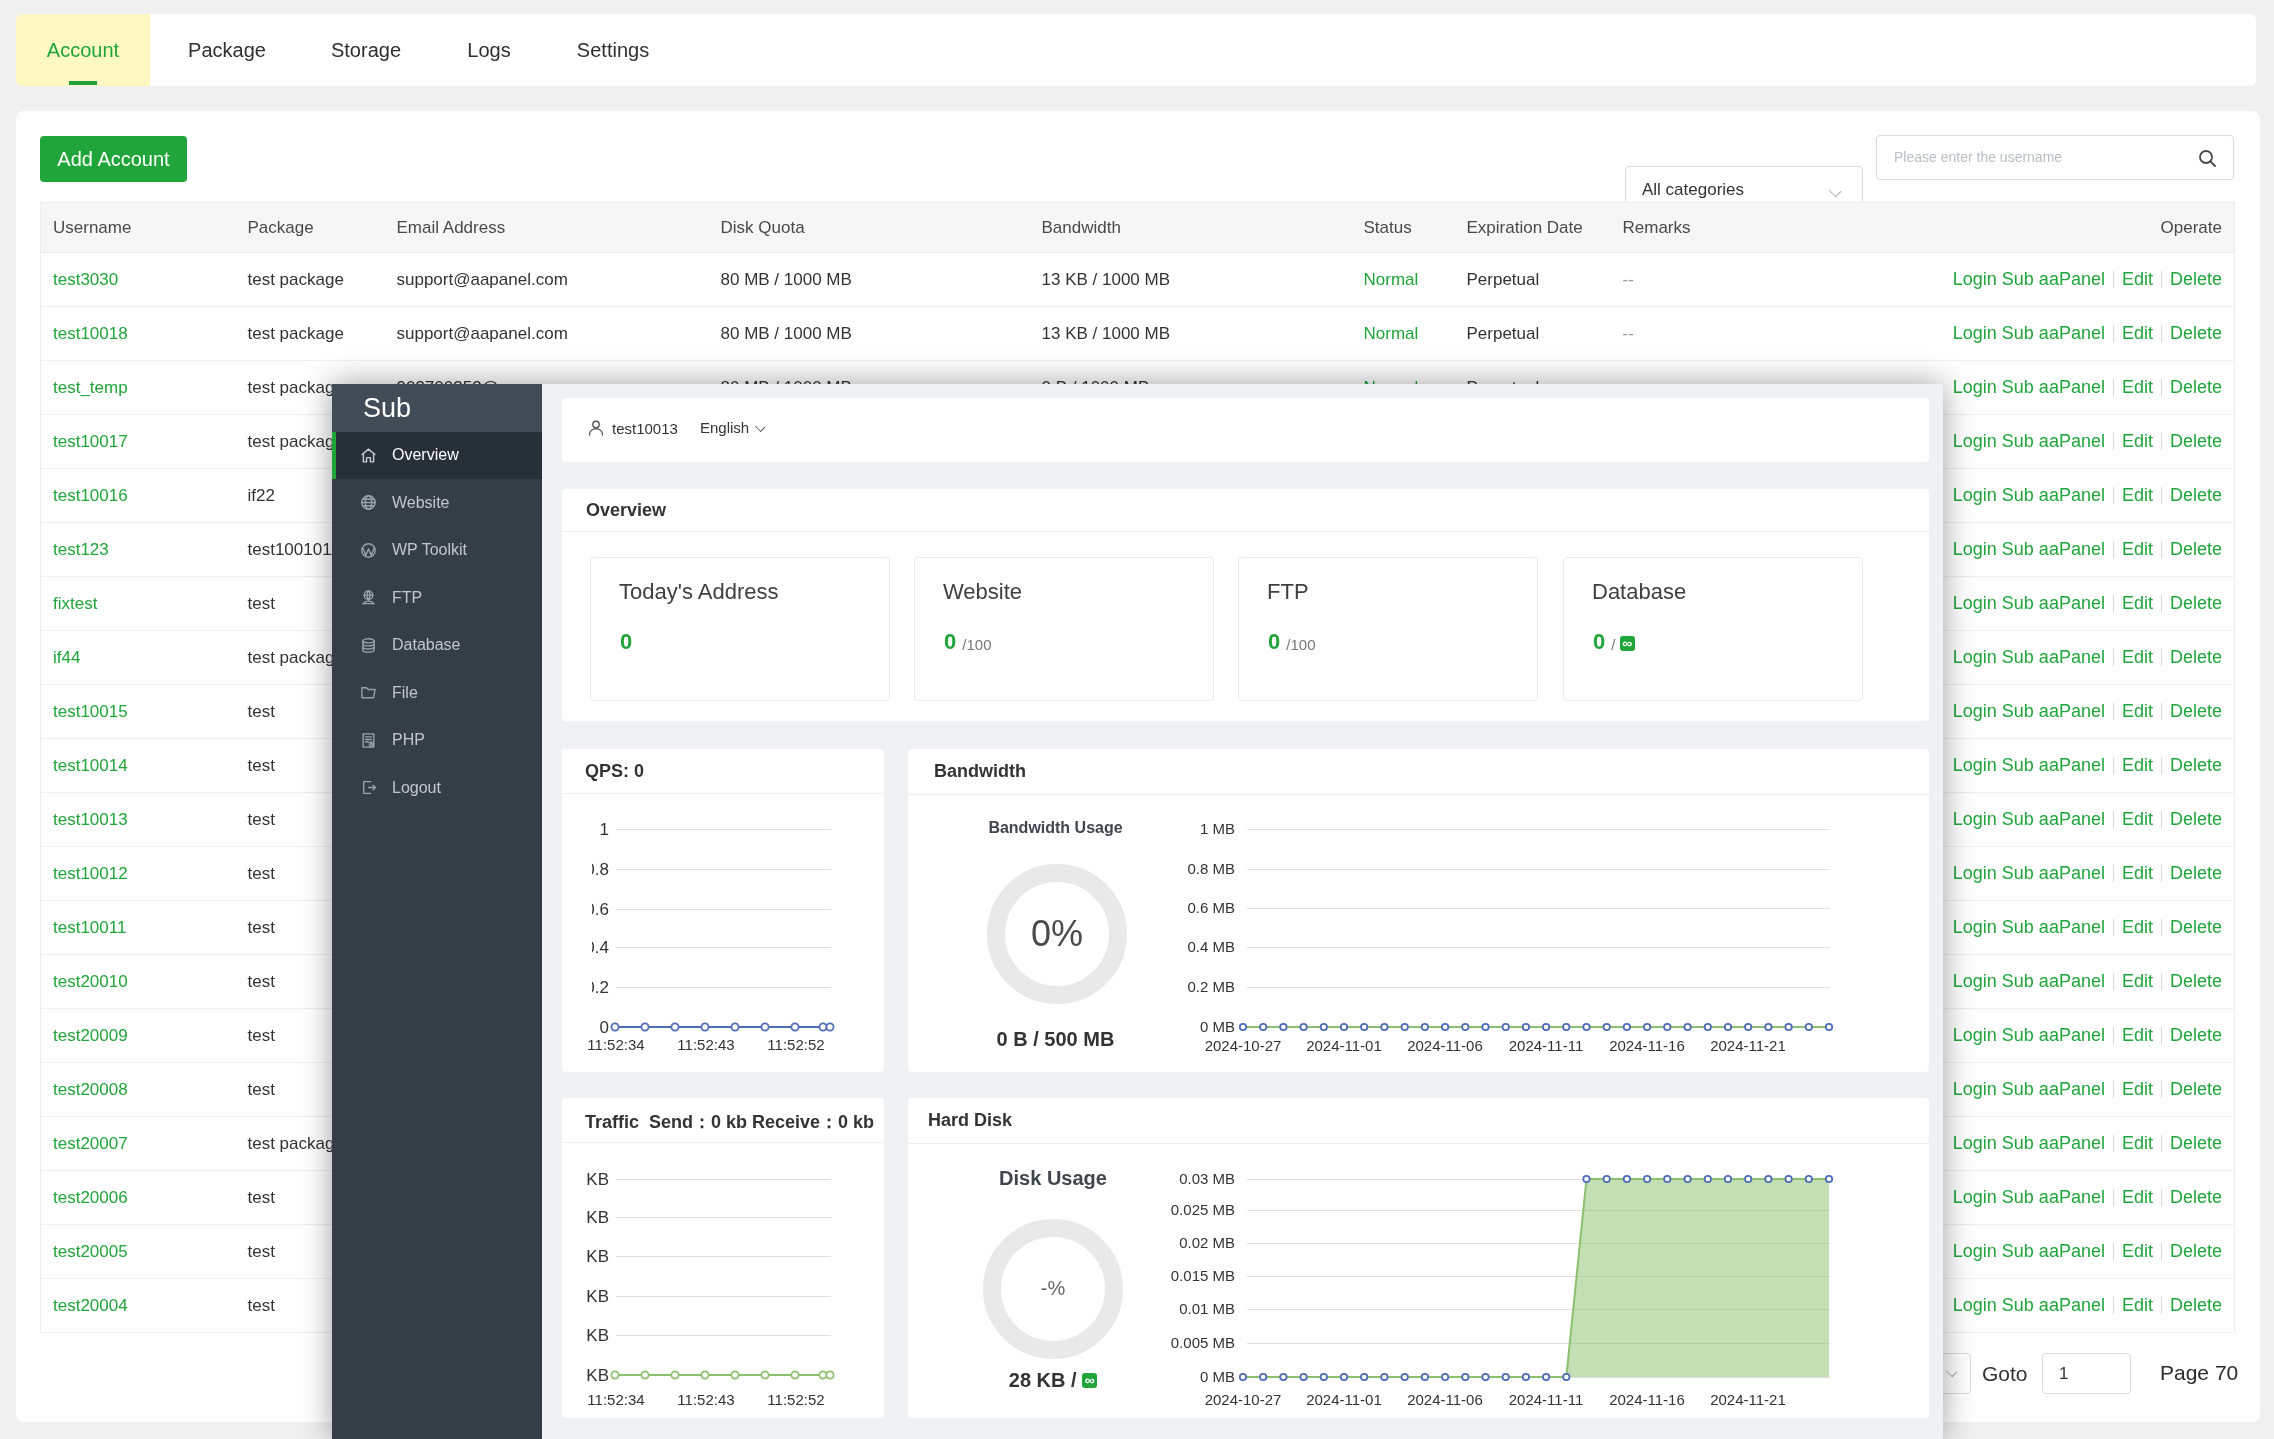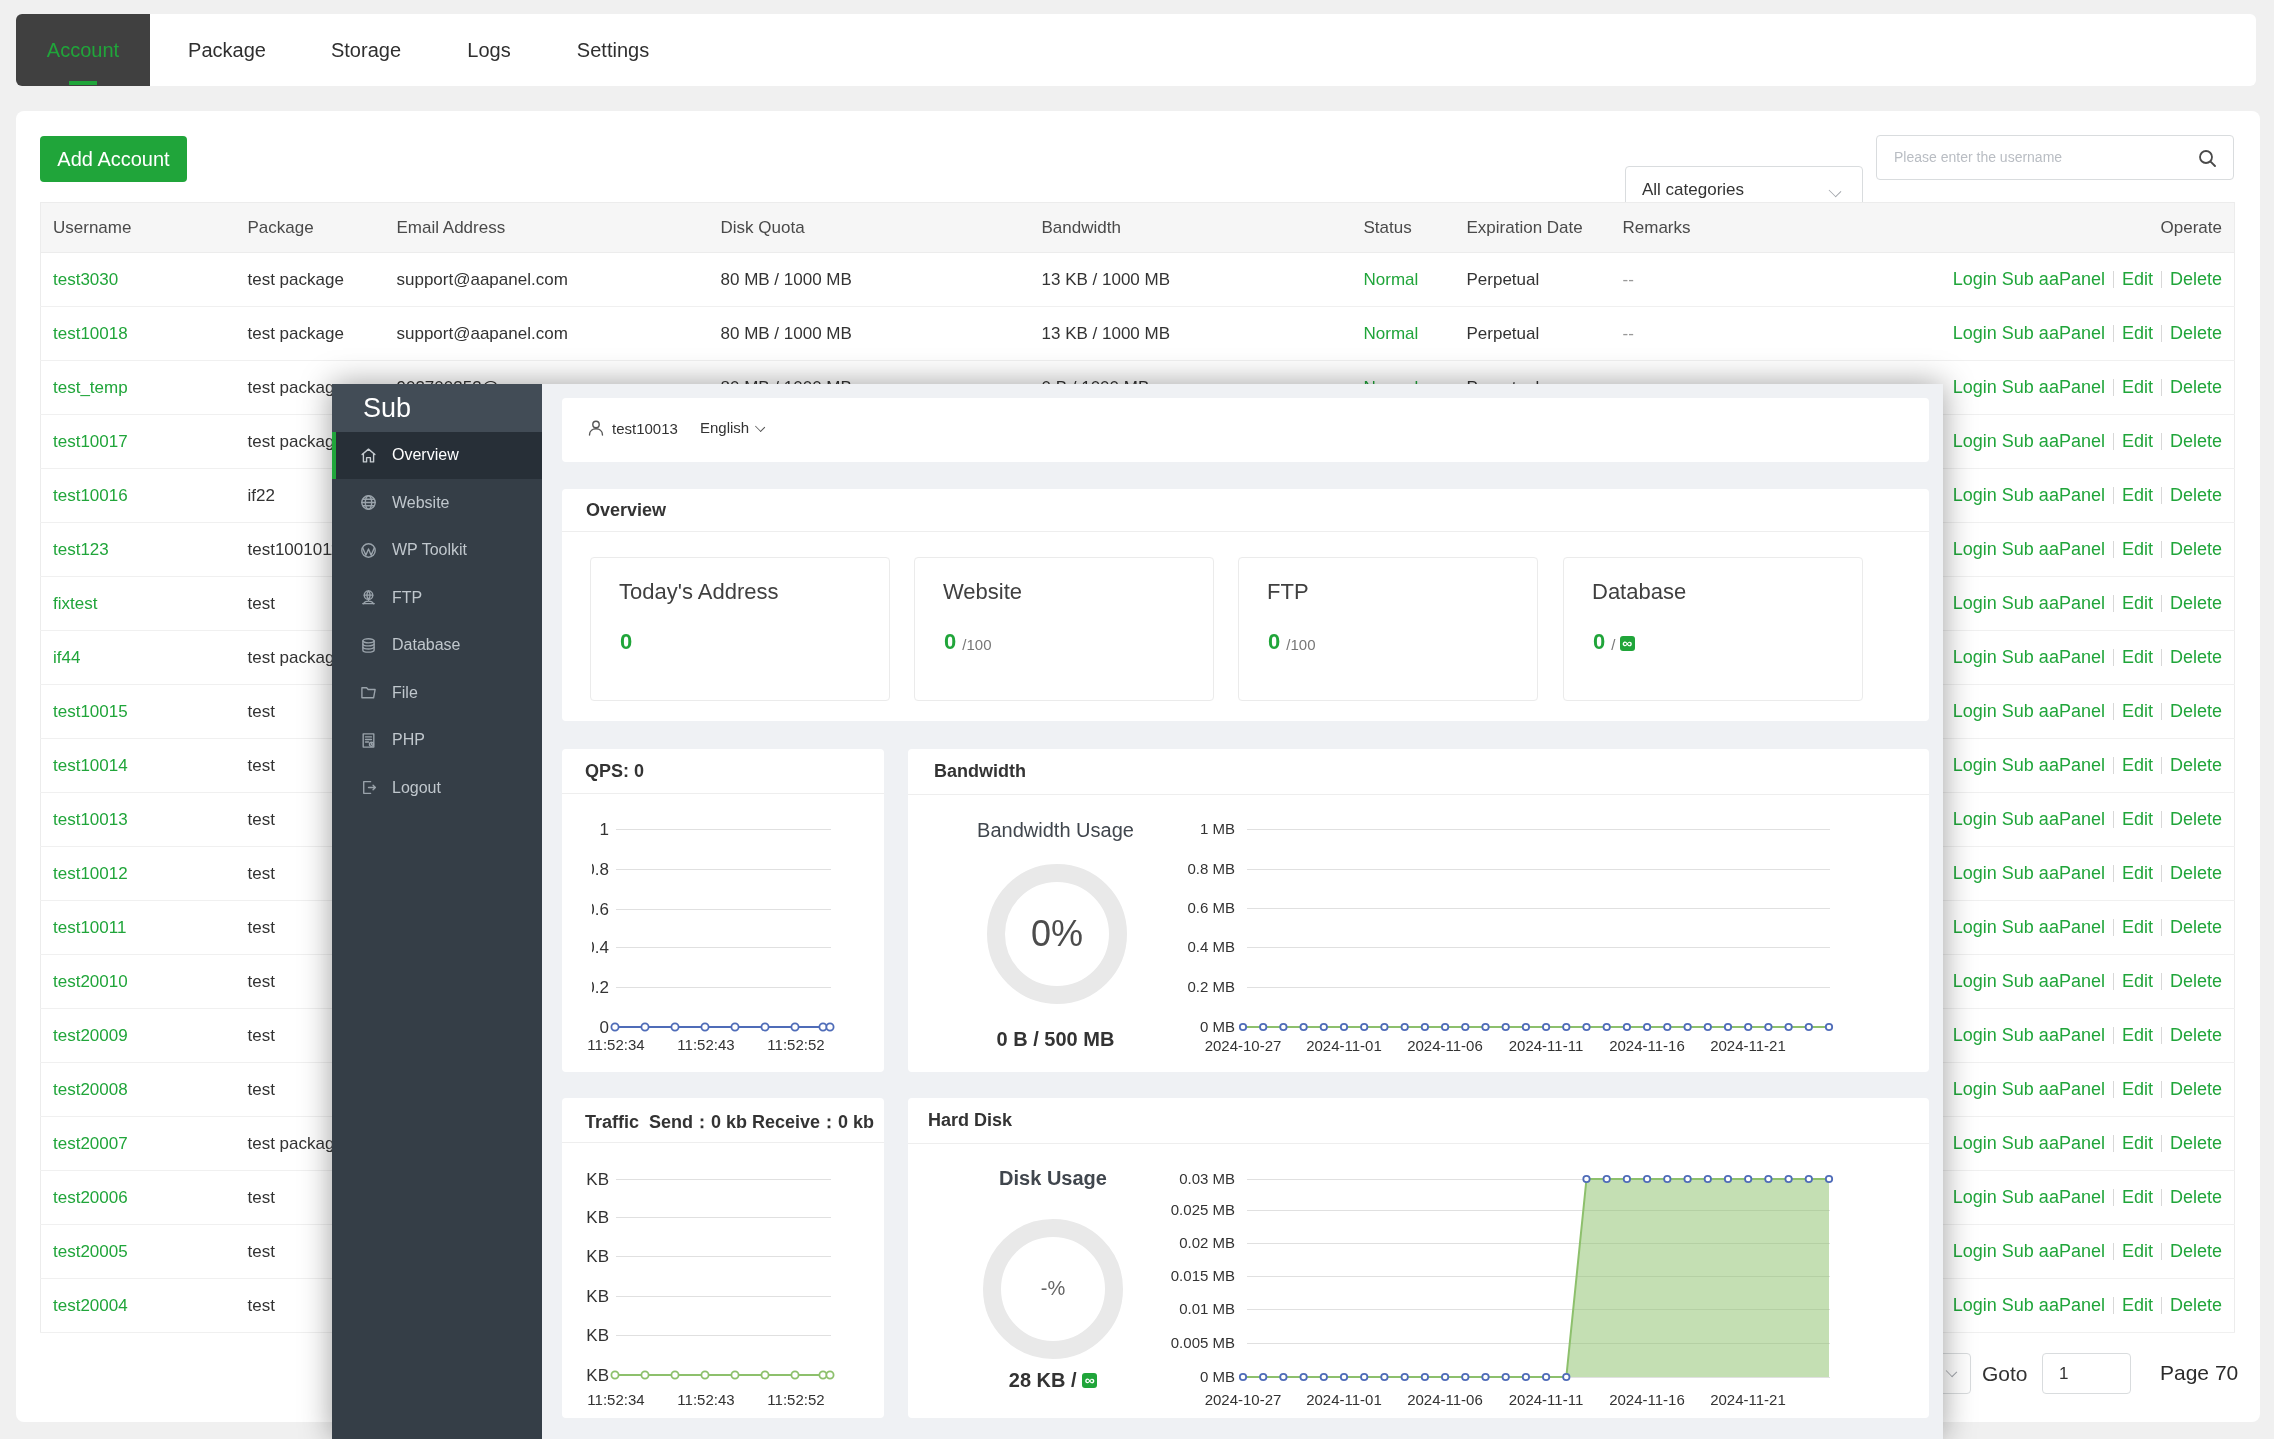--- a/index.html
+++ b/index.html
@@ -4,21 +4,21 @@
 * { margin:0; padding:0; box-sizing:border-box; }
 html,body { width:2274px; height:1439px; overflow:hidden; background:#f0f0f0;
   font-family:"Liberation Sans", sans-serif; color:#333; }
 .abs { position:absolute; }
 .g { color:#20a53a; }
 .dim { color:#999; }
 
 
 .tabbar { position:absolute; left:16px; top:14px; width:2240px; height:72px; background:#fff; border-radius:6px; }
 .tab { position:absolute; top:0; height:72px; line-height:72px; font-size:20px; color:#2f2f2f; text-align:center; }
-.tab.active { background:#404040; color:#20a53a; border-radius:6px 0 0 6px; }
+.tab.active { background:#fef9c3; color:#20a53a; border-radius:6px 0 0 6px; }
 .tabline { position:absolute; left:53px; bottom:1px; width:28px; height:4px; background:#20a53a; }
 
 
 .main { position:absolute; left:16px; top:111px; width:2244px; height:1311px; background:#fff; border-radius:8px; }
 .btn { position:absolute; left:24px; top:25px; width:147px; height:46px; background:#20a53a; color:#fff;
   font-size:20px; border:none; border-radius:4px; text-align:center; line-height:46px; }
 .sel { position:absolute; left:1609px; top:23px; width:238px; height:47px; border:1px solid #d9dcde; border-radius:4px;
   font-size:17px; line-height:45px; padding-left:16px; color:#333; background:#fff;margin-top:32px; }
 .sel .car { position:absolute; right:22px; top:19px; width:10px; height:10px; border-right:1.6px solid #a0a4aa;
   border-bottom:1.6px solid #a0a4aa; transform:rotate(45deg) scaleY(0.8); }
@@ -552,21 +552,21 @@
           <circle cx="759.3" cy="278" r="3.2" fill="#fff" stroke="#4f6cb8" stroke-width="1.8"></circle>
           <circle cx="779.6" cy="278" r="3.2" fill="#fff" stroke="#4f6cb8" stroke-width="1.8"></circle>
           <circle cx="799.8" cy="278" r="3.2" fill="#fff" stroke="#4f6cb8" stroke-width="1.8"></circle>
           <circle cx="820.0" cy="278" r="3.2" fill="#fff" stroke="#4f6cb8" stroke-width="1.8"></circle>
           <circle cx="840.2" cy="278" r="3.2" fill="#fff" stroke="#4f6cb8" stroke-width="1.8"></circle>
           <circle cx="860.4" cy="278" r="3.2" fill="#fff" stroke="#4f6cb8" stroke-width="1.8"></circle>
           <circle cx="880.6" cy="278" r="3.2" fill="#fff" stroke="#4f6cb8" stroke-width="1.8"></circle>
           <circle cx="900.8" cy="278" r="3.2" fill="#fff" stroke="#4f6cb8" stroke-width="1.8"></circle>
           <circle cx="921.0" cy="278" r="3.2" fill="#fff" stroke="#4f6cb8" stroke-width="1.8"></circle>
         </svg>
-      <div class="dlabel" style="left:0;top:70px;width:295px;font-size:20px;font-weight:normal;color:#40464d">Bandwidth Usage</div>
+      <div class="dlabel" style="left:0;top:70px;width:295px;font-size:16px;font-weight:bold;color:#40464d">Bandwidth Usage</div>
       <div class="donut" style="left:79px;top:115px;width:140px;height:140px"></div>
       <div class="dlabel" style="left:79px;top:164px;width:140px;font-size:36px;color:#4c4c4c">0%</div>
       <div class="dlabel" style="left:0;top:279px;width:295px;font-size:20px;font-weight:bold;color:#333">0 B / 500 MB</div>
     </div>
 
     <div class="card" style="left:20px;top:714px;width:322px;height:320px">
       <div class="ctitle">Traffic&nbsp;&nbsp;Send：0 kb Receive：0 kb</div>
         <div class="pdiv" style="top:44px"></div>
       <svg class="abs" style="left:0;top:0" width="322" height="320" viewBox="0 0 322 320">
           <defs>

